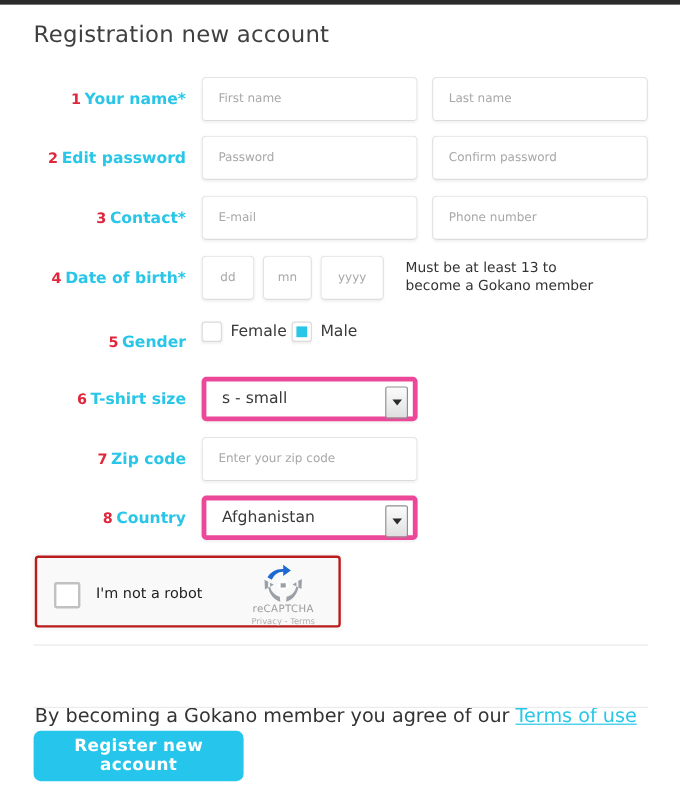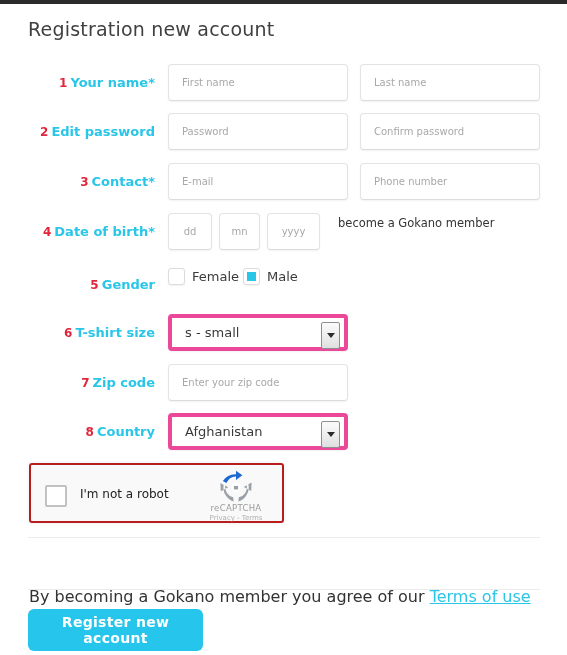--- a/index.html
+++ b/index.html
@@ -295,20 +295,21 @@
   </div>
 
   <div class="row" style="top:209px">
     <div class="lbl" style="top:11px">
       <span class="num">4</span><span>Date of birth*</span>
     </div>
     <input class="fld mn" style="top: 0px;" placeholder="mn">
     <input class="fld dd" style="top: 0px;" placeholder="dd">
     <input class="fld yy" style="top: 0px;" placeholder="yyyy">
     <div class="dob-note">
+      <div>Must be at least 13 to</div>
       <div>become a Gokano member</div>
     </div>
   </div>
 
   <div class="row" style="top:258px">
     <div class="lbl" style="top:15px">
       <span class="num">5</span><span>Gender</span>
     </div>
     <div class="cbwrap" style="left:168px">
       <span class="cbox"></span>

